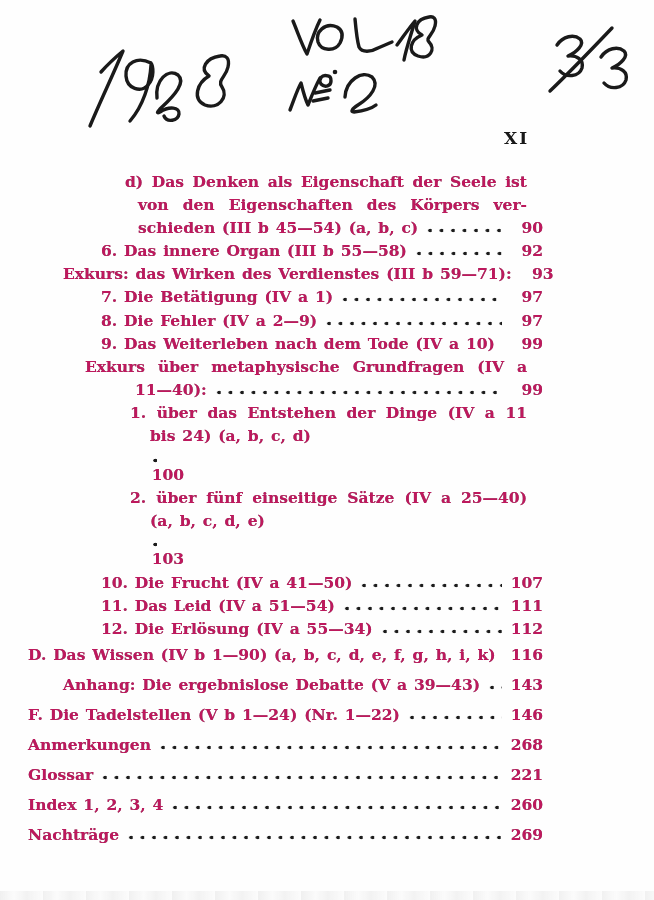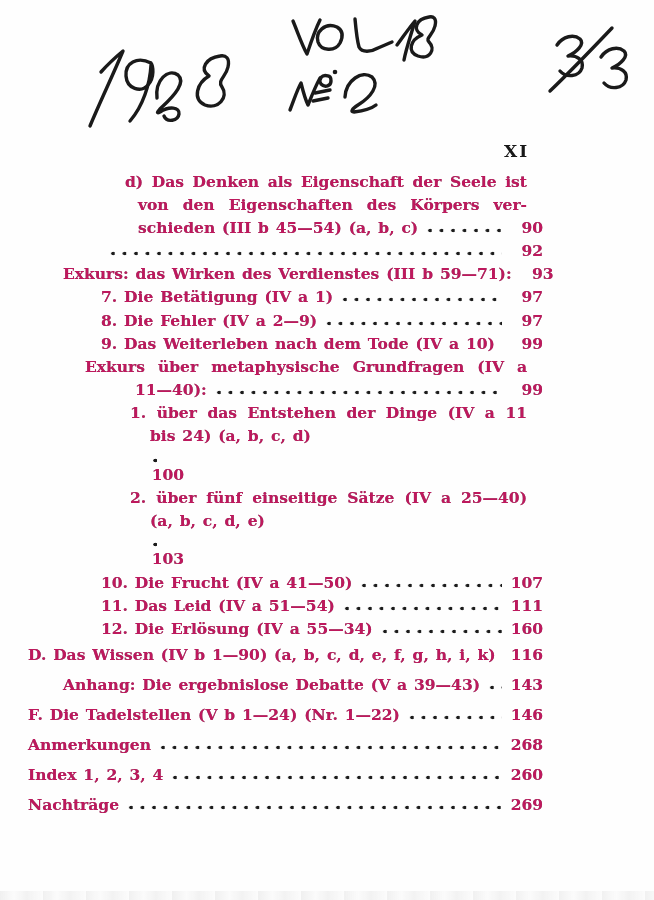--- a/index.html
+++ b/index.html
@@ -19,21 +19,21 @@
   
   .hw {
     position: absolute; left: 0; top: 0;
     width: 654px; height: 900px;
     pointer-events: none;
   }
   .hw path { fill: none; stroke: #1a1a1a; stroke-width: 3.4; stroke-linecap: round; stroke-linejoin: round; }
   .hw circle { fill: #1a1a1a; stroke: none; }
   
   .folio {
-    position: absolute; left: 504px; top: 141px;
+    position: absolute; left: 504px; top: 128px;
     font-size: 17px; font-weight: 700; letter-spacing: 2px;
     color: #181818;
   }
   
   .toc {
     position: absolute; left: 28px; top: 170px;
     width: 515px;
     font-size: 15.5px; font-weight: 700;
     color: #be185d;
     word-spacing: 1.5px;
@@ -116,20 +116,21 @@
       </div>
       <div class="row lvl5 upper justify nopage">
         <span class="txt">von den Eigenschaften des Körpers ver-</span>
       </div>
       <div class="row lvl5 upper">
         <span class="txt">schieden (III b 45—54) (a, b, c)</span>
         <span class="leader"></span>
         <span class="pg">90</span>
       </div>
       <div class="row lvl3 upper">
+        <span class="txt">6. Das innere Organ (III b 55—58)</span>
         <span class="leader"></span>
         <span class="pg">92</span>
       </div>
       <div class="row lvl1 upper">
         <span class="txt">Exkurs: das Wirken des Verdienstes (III b 59—71):</span>
         <span class="gap"></span>
         <span class="pg">93</span>
       </div>
       <div class="row lvl3 upper">
         <span class="txt">7. Die Betätigung (IV a 1)</span>
@@ -176,21 +177,21 @@
         <span class="pg">107</span>
       </div>
       <div class="row lvl3 upper">
         <span class="txt">11. Das Leid (IV a 51—54)</span>
         <span class="leader"></span>
         <span class="pg">111</span>
       </div>
       <div class="row lvl3 upper">
         <span class="txt">12. Die Erlösung (IV a 55—34)</span>
         <span class="leader"></span>
-        <span class="pg">160</span>
+        <span class="pg">112</span>
       </div>
       <div class="row lvl0 lower">
         <span class="txt">D. Das Wissen (IV b 1—90) (a, b, c, d, e, f, g, h, i, k)</span>
         <span class="gap"></span>
         <span class="pg">116</span>
       </div>
       <div class="row lvl1 lower">
         <span class="txt">Anhang: Die ergebnislose Debatte (V a 39—43)</span>
         <span class="leader"></span>
         <span class="pg">143</span>
@@ -199,20 +200,25 @@
         <span class="txt">F. Die Tadelstellen (V b 1—24) (Nr. 1—22)</span>
         <span class="leader"></span>
         <span class="pg">146</span>
       </div>
       <div class="row lvl0 lower">
         <span class="txt">Anmerkungen</span>
         <span class="leader"></span>
         <span class="pg">268</span>
       </div>
       <div class="row lvl0 lower">
+        <span class="txt">Glossar</span>
+        <span class="leader"></span>
+        <span class="pg">221</span>
+      </div>
+      <div class="row lvl0 lower">
         <span class="txt">Index 1, 2, 3, 4</span>
         <span class="leader"></span>
         <span class="pg">260</span>
       </div>
       <div class="row lvl0 lower">
         <span class="txt">Nachträge</span>
         <span class="leader"></span>
         <span class="pg">269</span>
       </div>
     </div>

